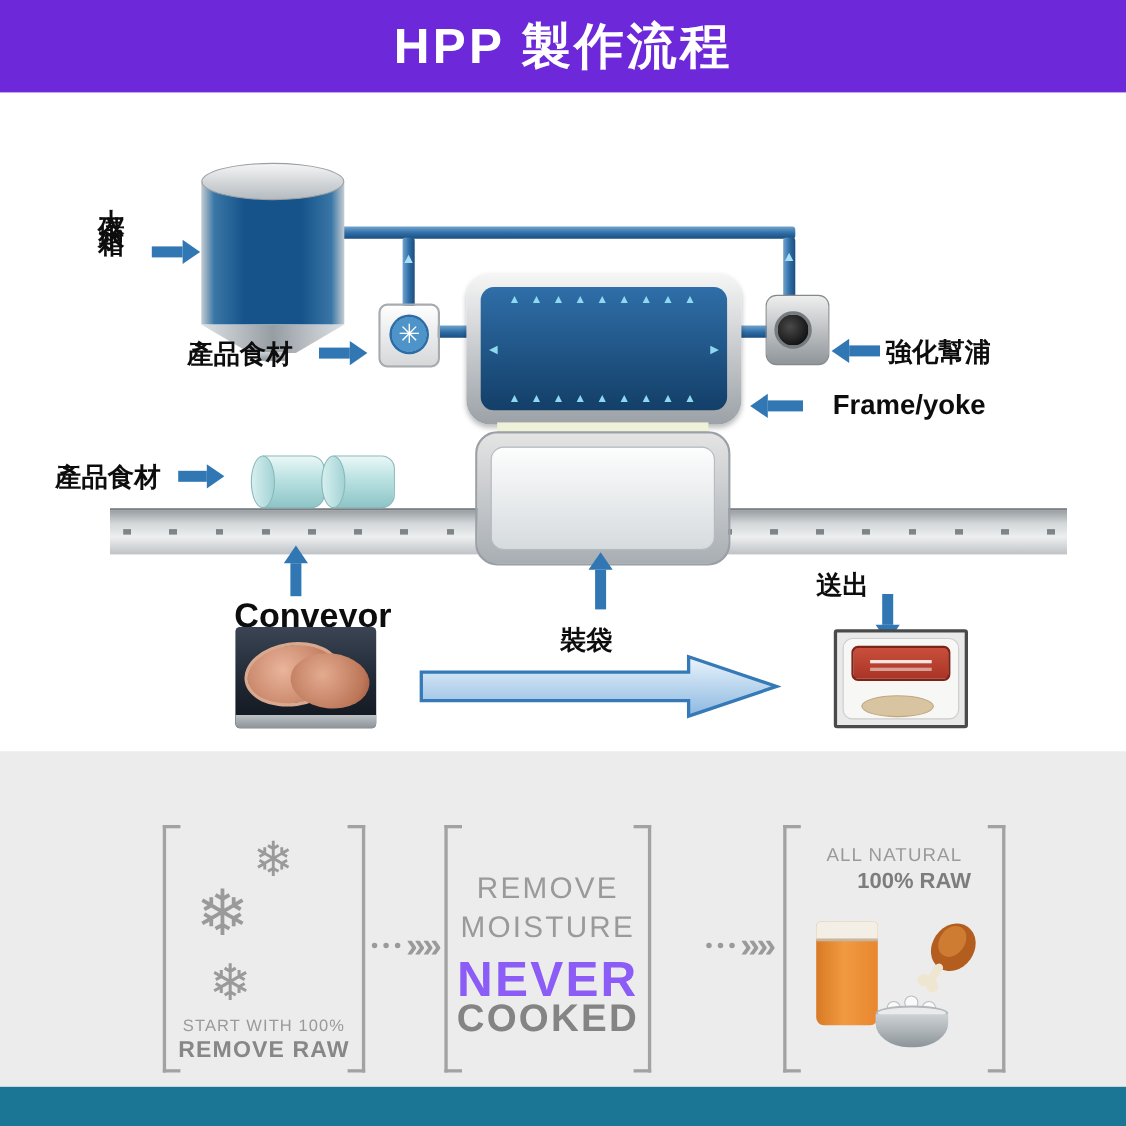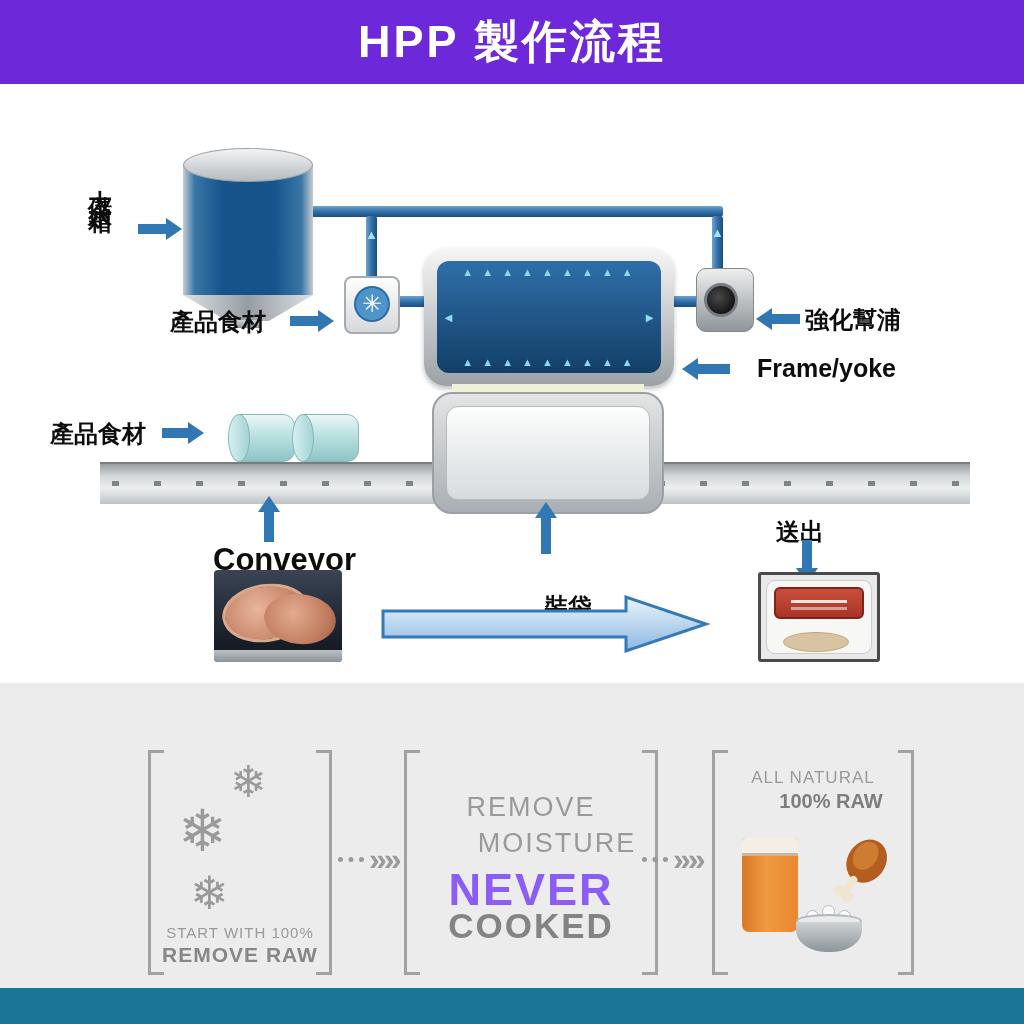--- a/index.html
+++ b/index.html
@@ -135,23 +135,23 @@
   .snow-2 { left:30px; top:52px;  font-size:58px; }
   .snow-3 { left:42px; top:120px; font-size:46px; }
   .pf-l1 { position:absolute; bottom:34px; width:100%; text-align:center; font-size:15px; color:#9a9a9a; letter-spacing:1px; }
   .pf-l2 { position:absolute; bottom:8px;  width:100%; text-align:center; font-size:21px; font-weight:bold; color:#878787; letter-spacing:1px; }
 
   .sep { position:absolute; top:160px; display:flex; align-items:center; gap:5px; color:#9a9a9a; }
   .sep-1 { left:338px; } .sep-2 { left:642px; }
   .sep-dots { width:26px; height:0; border-top:5px dotted #9a9a9a; }
   .sep-chev { font-size:32px; font-weight:bold; letter-spacing:-3px; line-height:1; }
 
-  .panel-moist { left:404px; width:254px; text-align:center; }
+  .panel-moist { left:404px; width:188px; text-align:center; }
   .pm-l1 { position:absolute; top:42px;  width:100%; font-size:27px; color:#9a9a9a; letter-spacing:2px; }
-  .pm-l2 { position:absolute; top:78px;  width:100%; font-size:27px; color:#9a9a9a; letter-spacing:2px;margin-left:26px; }
+  .pm-l2 { position:absolute; top:78px;  width:100%; font-size:27px; color:#9a9a9a; letter-spacing:2px; }
   .pm-l3 { position:absolute; top:114px; width:100%; font-size:45px; font-weight:bold; color:#8b5cf6; letter-spacing:2px; }
   .pm-l4 { position:absolute; top:156px; width:100%; font-size:35px; font-weight:bold; color:#848484; letter-spacing:2px; }
 
   .panel-natural { left:712px; width:202px; text-align:center; }
   .pn-l1 { position:absolute; top:18px; width:100%; font-size:17px; color:#9a9a9a; letter-spacing:1px; }
   .pn-l2 { position:absolute; top:40px; width:100%; font-size:20px; font-weight:bold; color:#7d7d7d;margin-left:18px; }
   .bag { position:absolute; left:30px; top:88px; width:56px; height:94px; border-radius:4px 4px 7px 7px;
     background:linear-gradient(90deg,#d97a25,#f09a42 45%,#e8872f); }
   .bag-top { position:absolute; left:0; top:0; width:100%; height:18px; border-radius:4px 4px 0 0;
     background:#f3efe6; border-bottom:3px solid #c9b6a0; box-sizing:border-box; }
@@ -233,23 +233,23 @@
     <div class="prod-body"></div>
     <div class="prod-cap"></div>
   </div>
   <div class="lbl" style="left:50px; top:418px;">產品食材</div>
   <div class="ar ar-r" style="left:162px; top:428px; width:26px;"></div>
 
   <div class="ar ar-u" style="left:264px; top:512px; height:30px;"></div>
   <div class="lbl" style="left:213px; top:542px; font-size:31px;">Conveyor</div>
 
   <div class="ar ar-u" style="left:541px; top:518px; height:36px;"></div>
-  <div class="lbl" style="left:544px; top:566px;margin-top:25px;">裝袋</div>
-
-  <div class="lbl" style="left:776px; top:516px;text-align:center;">送出</div>
+  <div class="lbl" style="left:509px; top:566px;">裝袋</div>
+
+  <div class="lbl" style="left:742px; top:516px;text-align:center;">送出</div>
   <div class="ar ar-d" style="left:802px; top:540px; height:28px;"></div>
 
   <div class="ham">
     <div class="ham-s1"></div>
     <div class="ham-s2"></div>
     <div class="ham-tray"></div>
   </div>
 
   <div class="big-arrow">
     <svg width="330" height="60" viewBox="0 0 330 60">

